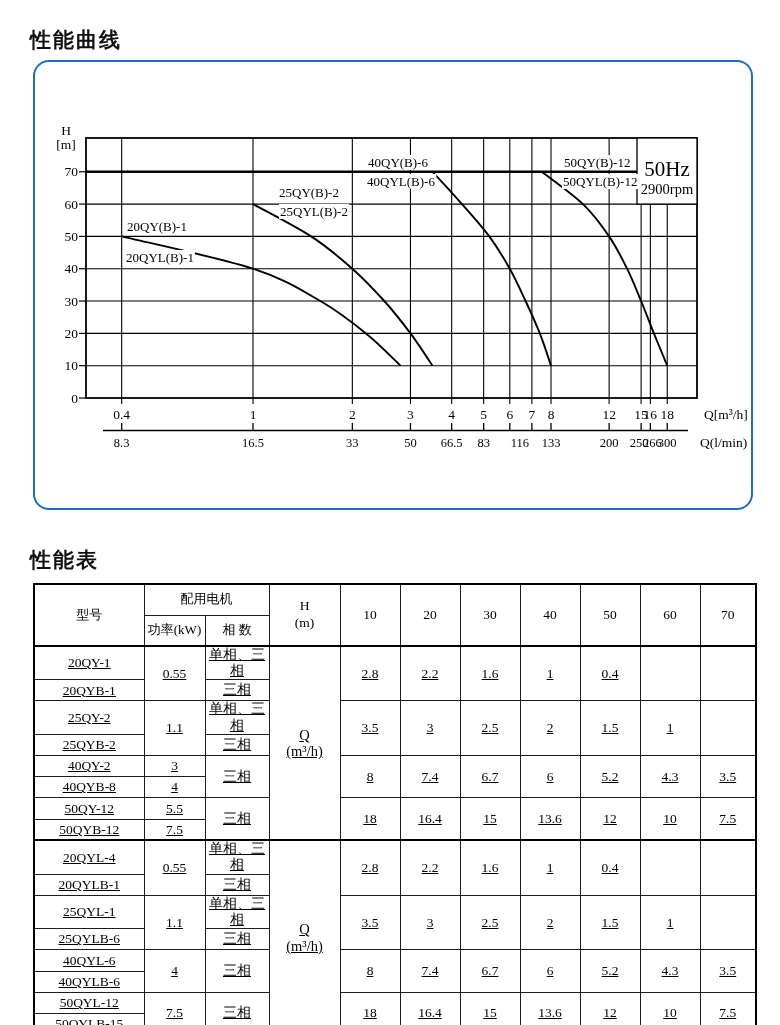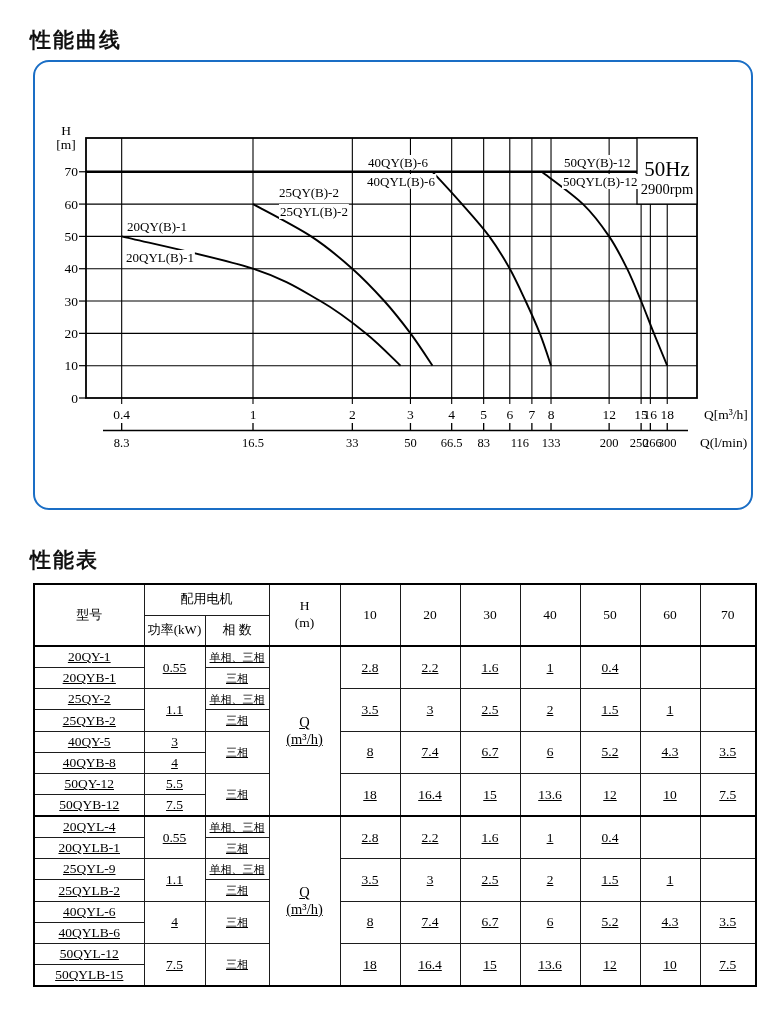--- a/index.html
+++ b/index.html
@@ -17,21 +17,21 @@
   .perf-table{position:absolute;left:33px;top:583px;border-collapse:collapse;table-layout:fixed;
               width:722px;font-family:"Liberation Serif","DejaVu Serif",serif;}
   .perf-table th,.perf-table td{border:1px solid #1d1d1d;text-align:center;vertical-align:middle;
               padding:0;font-weight:normal;font-size:13.5px;line-height:1.15;}
   .perf-table{border:2px solid #000;}
   .perf-table thead tr{height:31px;}
   .perf-table tbody tr{height:21.25px;text-decoration:underline;}
   .perf-table thead{border-bottom:2px solid #000;}
   tr.section-start td{border-top:2px solid #000;}
   td.cn,th.cn{font-size:13px;margin-left:20px;}
-  td.phase{font-size:11px;}
+  td.phase{font-size:14px;}
   td.qunit{font-size:14.5px;}
   .hm-head div{line-height:1.25;}
 </style>
 </head>
 <body>
 
 <div class="page">
 
   <div id="title-curves" class="sec-title">性能曲线</div>
 
@@ -224,21 +224,21 @@
           <td rowspan="2">2</td>
           <td rowspan="2">1.5</td>
           <td rowspan="2">1</td>
           <td rowspan="2"></td>
         </tr>
         <tr>
           <td>25QYB-2</td>
           <td class="phase">三相</td>
         </tr>
         <tr>
-          <td>40QY-5</td>
+          <td>40QY-2</td>
           <td>3</td>
           <td class="phase" rowspan="2">三相</td>
           <td rowspan="2">8</td>
           <td rowspan="2">7.4</td>
           <td rowspan="2">6.7</td>
           <td rowspan="2">6</td>
           <td rowspan="2">5.2</td>
           <td rowspan="2">4.3</td>
           <td rowspan="2">3.5</td>
         </tr>
@@ -276,33 +276,33 @@
           <td rowspan="2">1</td>
           <td rowspan="2">0.4</td>
           <td rowspan="2"></td>
           <td rowspan="2"></td>
         </tr>
         <tr>
           <td>20QYLB-1</td>
           <td class="phase">三相</td>
         </tr>
         <tr>
-          <td>25QYL-9</td>
+          <td>25QYL-1</td>
           <td rowspan="2">1.1</td>
           <td class="phase">单相、三相</td>
           <td rowspan="2">3.5</td>
           <td rowspan="2">3</td>
           <td rowspan="2">2.5</td>
           <td rowspan="2">2</td>
           <td rowspan="2">1.5</td>
           <td rowspan="2">1</td>
           <td rowspan="2"></td>
         </tr>
         <tr>
-          <td>25QYLB-2</td>
+          <td>25QYLB-6</td>
           <td class="phase">三相</td>
         </tr>
         <tr>
           <td>40QYL-6</td>
           <td rowspan="2">4</td>
           <td class="phase" rowspan="2">三相</td>
           <td rowspan="2">8</td>
           <td rowspan="2">7.4</td>
           <td rowspan="2">6.7</td>
           <td rowspan="2">6</td>

